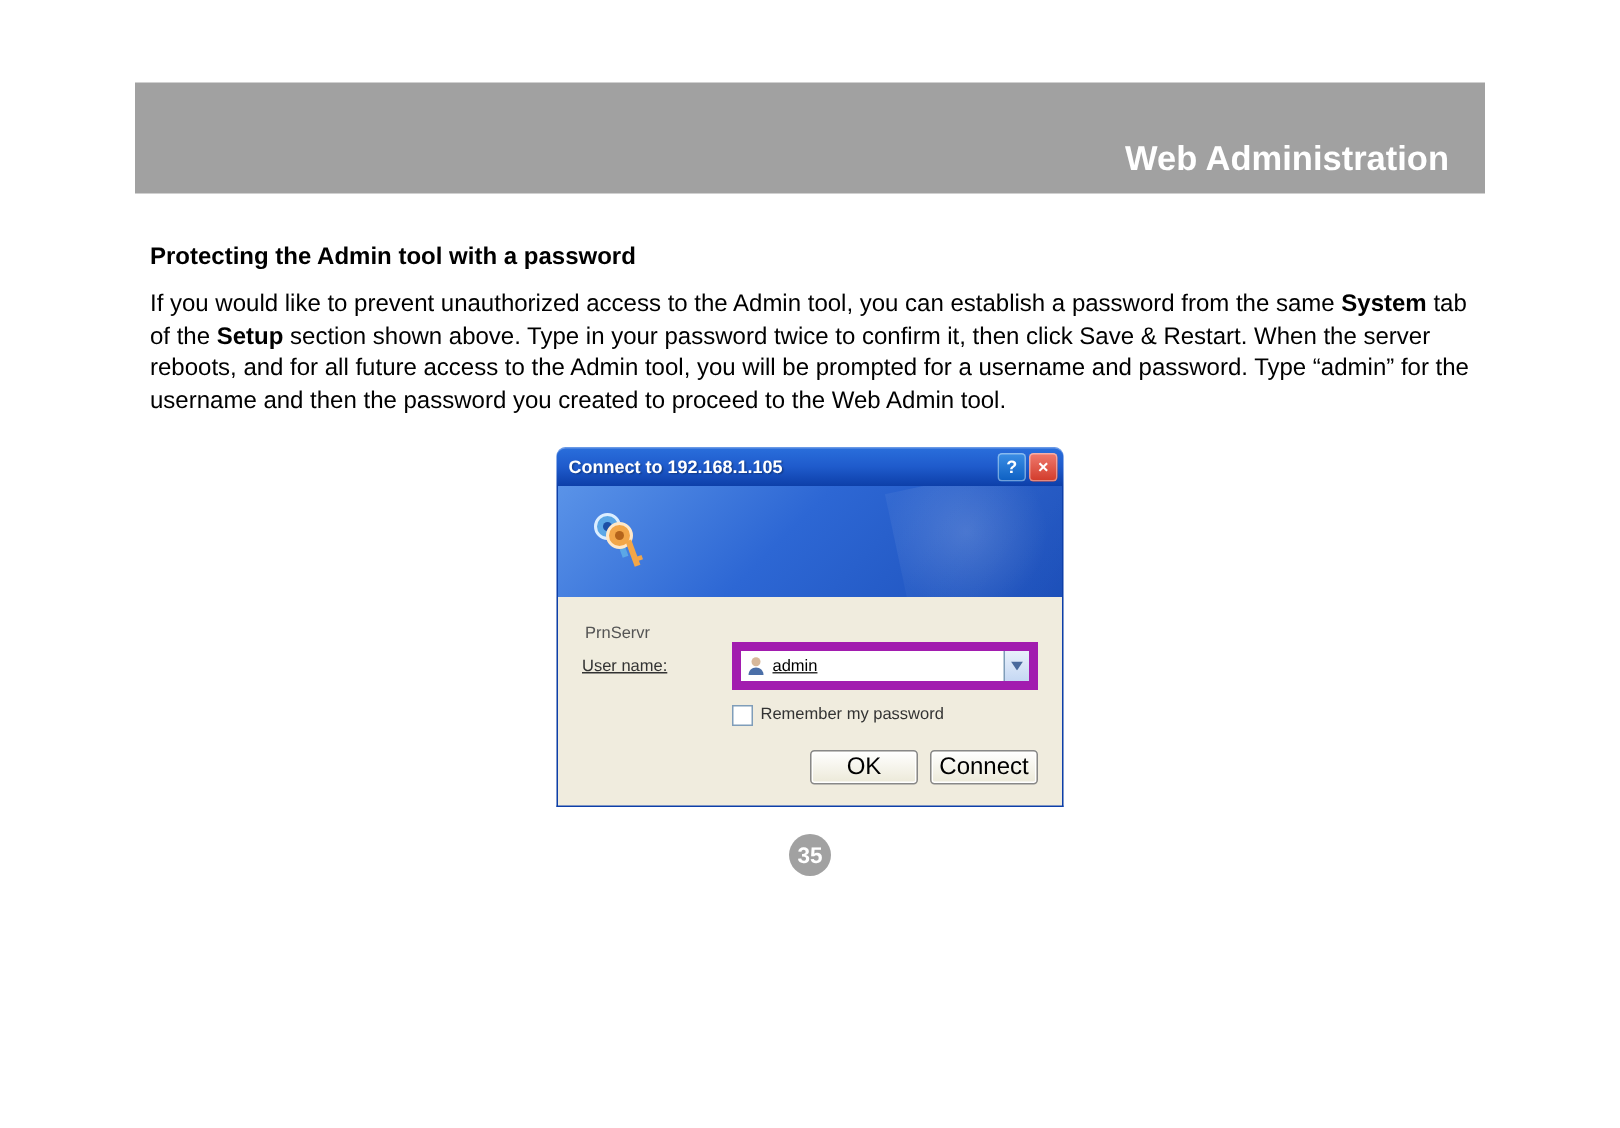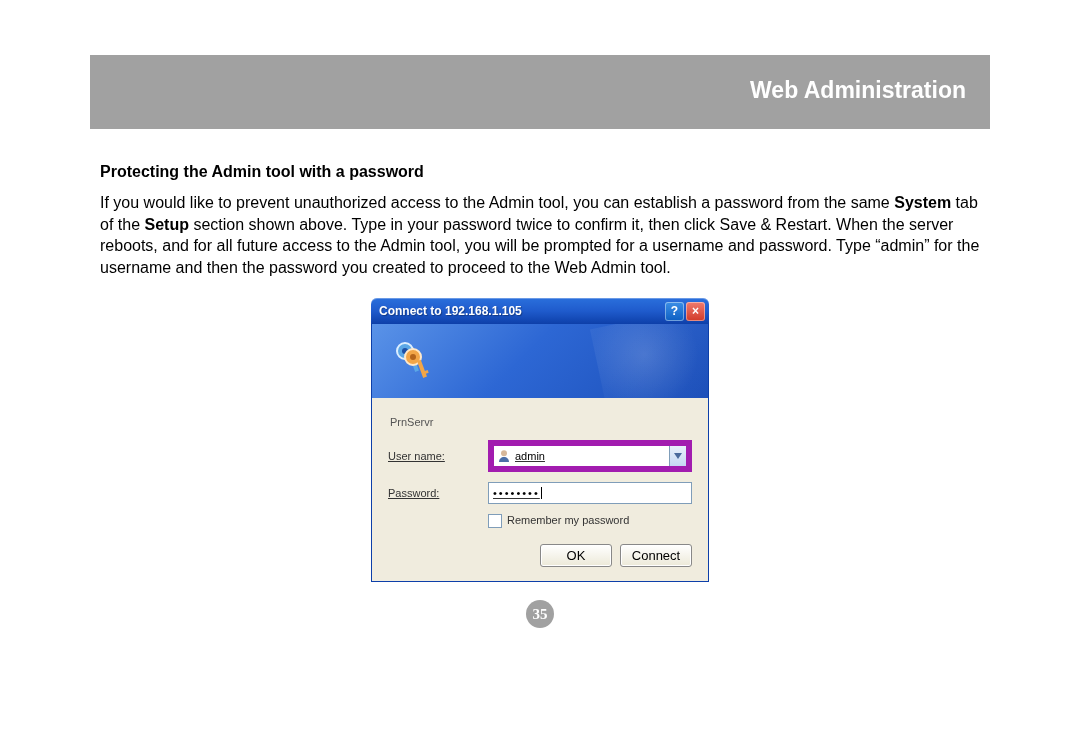--- a/index.html
+++ b/index.html
@@ -16,21 +16,21 @@
     margin: 55px auto 0;
   }
   .header-bar {
     background: #a1a1a1;
     height: 74px;
     position: relative;
   }
   .header-bar .title {
     position: absolute;
     right: 24px;
-    bottom: 25px;
+    bottom: 10px;
     color: #fff;
     font-weight: bold;
     font-size: 23px;
   }
   .content {
     padding: 20px 10px 0 10px;
   }
   .section-heading {
     font-weight: bold;
     font-size: 16px;
@@ -101,21 +101,21 @@
 
   .dialog-body {
     background: #f0ecde;
     border: 1px solid #0d3fa9;
     border-top: none;
     padding: 16px 16px 14px 16px;
     font-size: 11px;
     color: #333;
   }
   .realm-name {
-    margin: 2px 0 12px 2px;
+    margin: 2px 0 0 2px;
     color: #555;
     font-size: 11px;
   }
   .form-row {
     display: flex;
     align-items: center;
     margin-bottom: 10px;
     text-decoration: underline;
   }
   .form-label {
@@ -173,36 +173,35 @@
   }
   .button-row {
     display:flex; justify-content:flex-end; gap:8px;
     margin-top: 12px;
   }
   .btn {
     width: 70px; height: 21px;
     border: 1px solid #888;
     background: linear-gradient(to bottom,#fff,#ece9d8);
     border-radius: 3px;
-    font-size: 13px;
+    font-size: 16px;
     display:flex; align-items:center; justify-content:center;
     box-shadow: inset 0 0 0 1px #fff;
     color:#000;
   }
 
   .page-number {
     width: 28px; height: 28px;
     border-radius: 50%;
     background:#a1a1a1;
     color:#fff;
     font-weight:bold;
     font-size:15px;
     display:flex; align-items:center; justify-content:center;
     margin: 18px auto 0;
-    font-family: Liberation Serif, serif;
   }
 </style>
 </head>
 <body>
 
 <div class="page">
 
   <div class="header-bar">
     <div class="title">Web Administration</div>
   </div>
@@ -252,27 +251,20 @@
             </svg>
             <span class="value">admin</span>
             <span class="chev">
               <svg width="8" height="6" viewBox="0 0 8 6">
                   <path d="M0 0h8L4 6z" fill="#4a6a9c"></path>
                 </svg>
             </span>
           </div>
         </div>
 
-        <div class="form-row">
-          <div class="form-label">Password:</div>
-          <div class="field">
-            <span>••••••••</span>
-              <span class="cursor"></span>
-          </div>
-        </div>
 
         <div class="checkbox-row">
           <span class="checkbox"></span>
           <span>Remember my password</span>
         </div>
 
         <div class="button-row">
           <div class="btn">
             <span>OK</span>
           </div>

